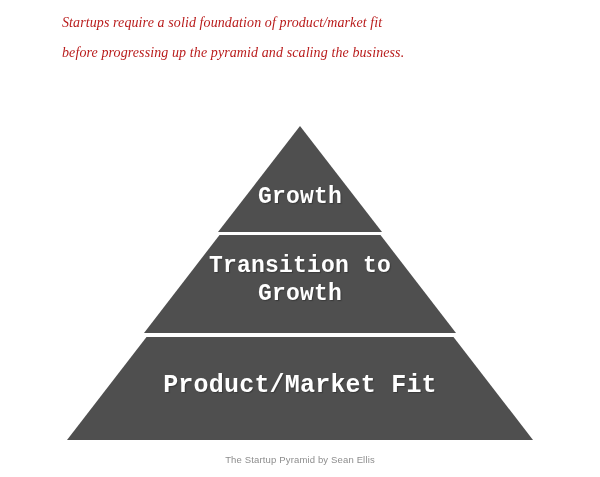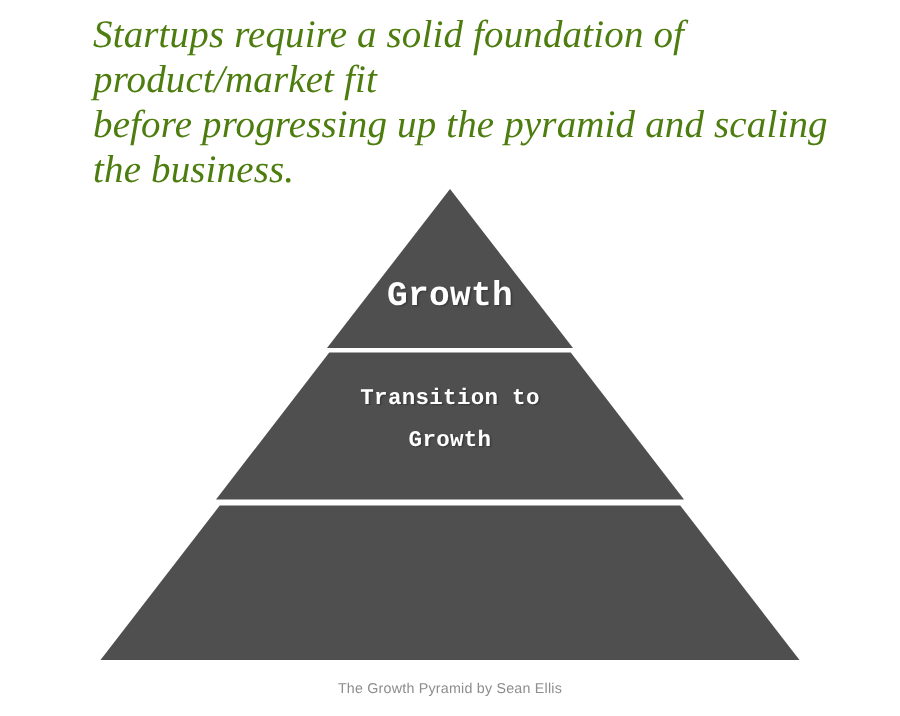--- a/index.html
+++ b/index.html
@@ -17,23 +17,23 @@
   }
 
   
   #headline {
     position: absolute;
     left: 62px;
     top: 8px;
     width: 520px;
     font-family: "Liberation Serif", serif;
     font-style: italic;
-    font-size: 26px;
+    font-size: 14px;
     line-height: 30px;
-    color: #4d7c0f;
+    color: #b91c1c;
     letter-spacing: 0.1px;
     white-space: pre-line;
   }
 
   
   #pyramid-figure {
     position: absolute;
     left: 0;
     top: 110px;
     width: 600px;
@@ -57,21 +57,21 @@
     text-shadow: 1px 1px 1px rgba(40,40,40,0.55);
     pointer-events: none;
   }
   #tier-label-growth {
     top: 74px;
     font-size: 23px;
     line-height: 26px;
   }
   #tier-label-transition {
     top: 142px;
-    font-size: 15px;
+    font-size: 23px;
     line-height: 28px;
     white-space: pre-line;
   }
   #tier-label-pmf {
     top: 262px;
     font-size: 25px;
     line-height: 28px;
   }
 
   
@@ -102,15 +102,16 @@
     <polygon points="219.5,125 380.5,125 456,223 144,223" fill="#4f4f4f"></polygon>
 
     <polygon points="146.5,227 453.5,227 533,330 67,330" fill="#4f4f4f"></polygon>
   </svg>
 
   <div class="tier-label" id="tier-label-growth">Growth</div>
 
   <div class="tier-label" id="tier-label-transition">Transition to
 Growth</div>
 
+  <div class="tier-label" id="tier-label-pmf">Product/Market Fit</div>
 </div>
 
-<div id="footer-caption">The Growth Pyramid by Sean Ellis</div>
+<div id="footer-caption">The Startup Pyramid by Sean Ellis</div>
 
 </body></html>

